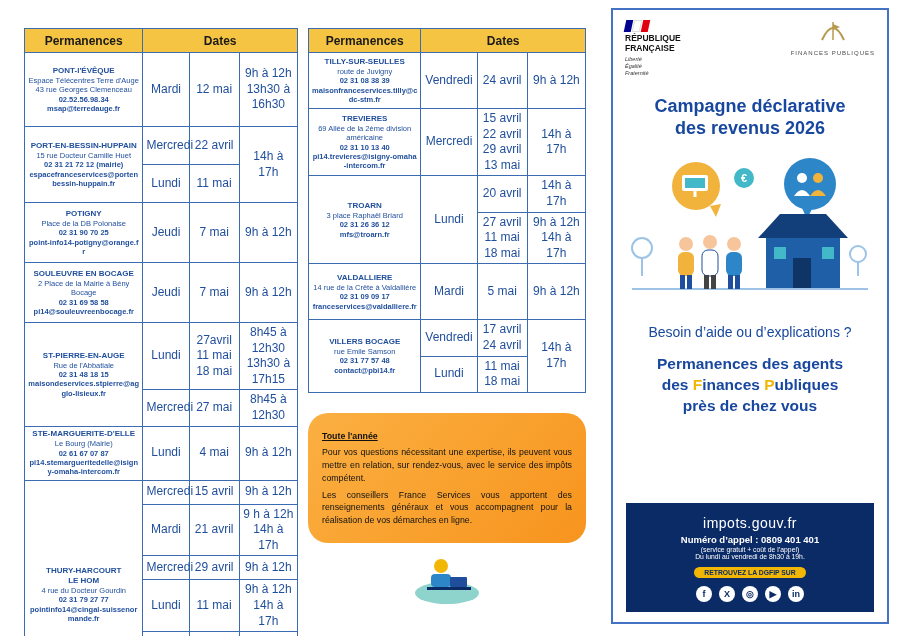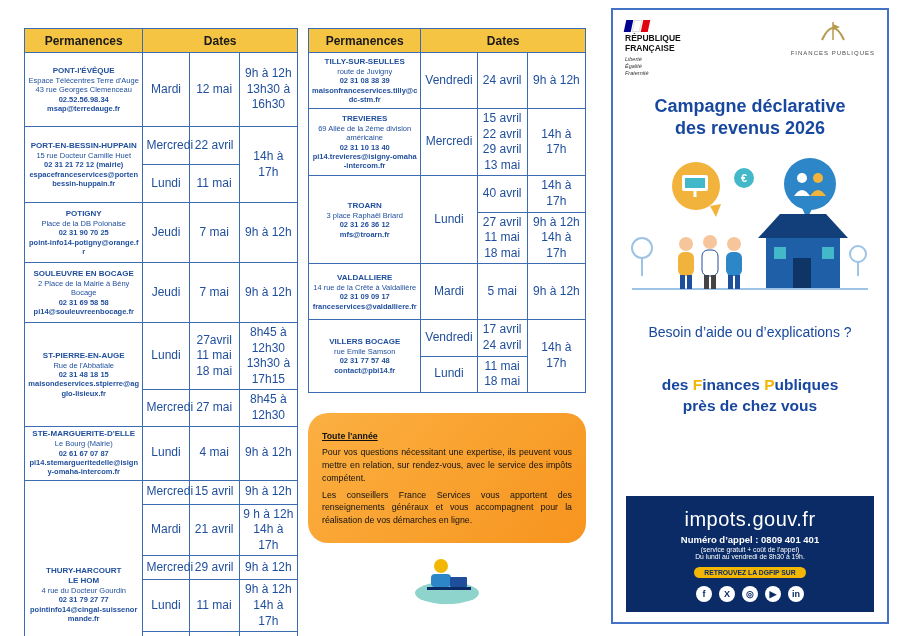--- a/index.html
+++ b/index.html
@@ -41,21 +41,21 @@
   .fp-logo { text-align: center; }
   .fp-text { font-size: 6px; letter-spacing: 1px; color: #4a4a4a; margin-top: 2px; }
   .panel-title { margin-top: 18px; text-align: center; color: #17479E; font-size: 18px; font-weight: bold;
                  white-space: pre-line; line-height: 1.25; }
   .panel-illu { display: block; margin: 12px auto 0; }
   .help-text { margin-top: 0; text-align: center; color: #17479E; font-size: 14px; font-weight: normal; }
   .subtitle { margin-top: 14px; text-align: center; color: #17479E; font-size: 15.5px; font-weight: bold; line-height: 1.35; }
   .accent { color: #F2B705; }
   .footer-box { position: absolute; left: 13px; right: 13px; bottom: 10px; background: #0B2B66; color: #fff;
                 text-align: center; padding: 12px 8px 10px; }
-  .site { font-size: 20px; letter-spacing: 0.5px; }
+  .site { font-size: 14px; letter-spacing: 0.5px; }
   .availability { font-size: 13px; font-weight: bold; margin-top: 6px; }
   .phone-line { font-size: 9.5px; font-weight: bold; margin-top: 3px; }
   .phone-note { font-size: 6.8px; margin-top: 1px; }
   .schedule-line { font-size: 6.8px; }
   .social-label { display: inline-block; margin-top: 7px; background: #F2B705; color: #0B2B66;
                   font-size: 6.8px; font-weight: bold; border-radius: 8px; padding: 2px 10px; }
   .social-row { display: flex; justify-content: center; gap: 7px; margin-top: 7px; }
   .social-icon { width: 16px; height: 16px; border-radius: 50%; background: #fff; color: #0B2B66;
                  font-size: 9px; font-weight: bold; display: flex; align-items: center; justify-content: center; }
 </style>
@@ -256,21 +256,21 @@
         </tr>
 
         <tr style="height:22px">
           <td class="loc" rowspan="2">
             <div class="loc-name">TROARN</div>
             <div class="loc-addr">3 place Raphaël Briard</div>
             <div class="loc-phone">02 31 26 36 12</div>
             <div class="loc-email">mfs@troarn.fr</div>
           </td>
           <td class="day" rowspan="2">Lundi</td>
-          <td class="date">40 avril</td>
+          <td class="date">20 avril</td>
           <td class="hours">14h à 17h</td>
         </tr>
         <tr style="height:50px">
           <td class="date">27 avril
 11 mai
 18 mai</td>
           <td class="hours">9h à 12h
 14h à 17h</td>
         </tr>
 
@@ -391,21 +391,21 @@
       <rect x="87" y="123" width="5" height="14" fill="#444444"></rect>
       <circle cx="110" cy="92" r="7" fill="#F7C59B"></circle>
       <rect x="102" y="100" width="16" height="24" rx="6" fill="#2D86C8"></rect>
       <rect x="104" y="123" width="5" height="14" fill="#1F4E9C"></rect>
       <rect x="111" y="123" width="5" height="14" fill="#1F4E9C"></rect>
     </svg>
 
     <div class="help-text">Besoin d’aide ou d’explications ?</div>
 
     <div class="subtitle">
-      <br>
+      <span>Permanences des agents</span><br>
       <span>des </span><span class="accent">F</span><span>inances </span><span class="accent">P</span><span>ubliques</span><br>
       <span>près de chez vous</span>
     </div>
 
     <div class="footer-box">
       <div class="site">impots.gouv.fr</div>
       <div class="phone-line">Numéro d’appel : 0809 401 401</div>
       <div class="phone-note">(service gratuit + coût de l’appel)</div>
       <div class="schedule-line">Du lundi au vendredi de 8h30 à 19h.</div>
       <div class="social-label">RETROUVEZ LA DGFIP SUR</div>

